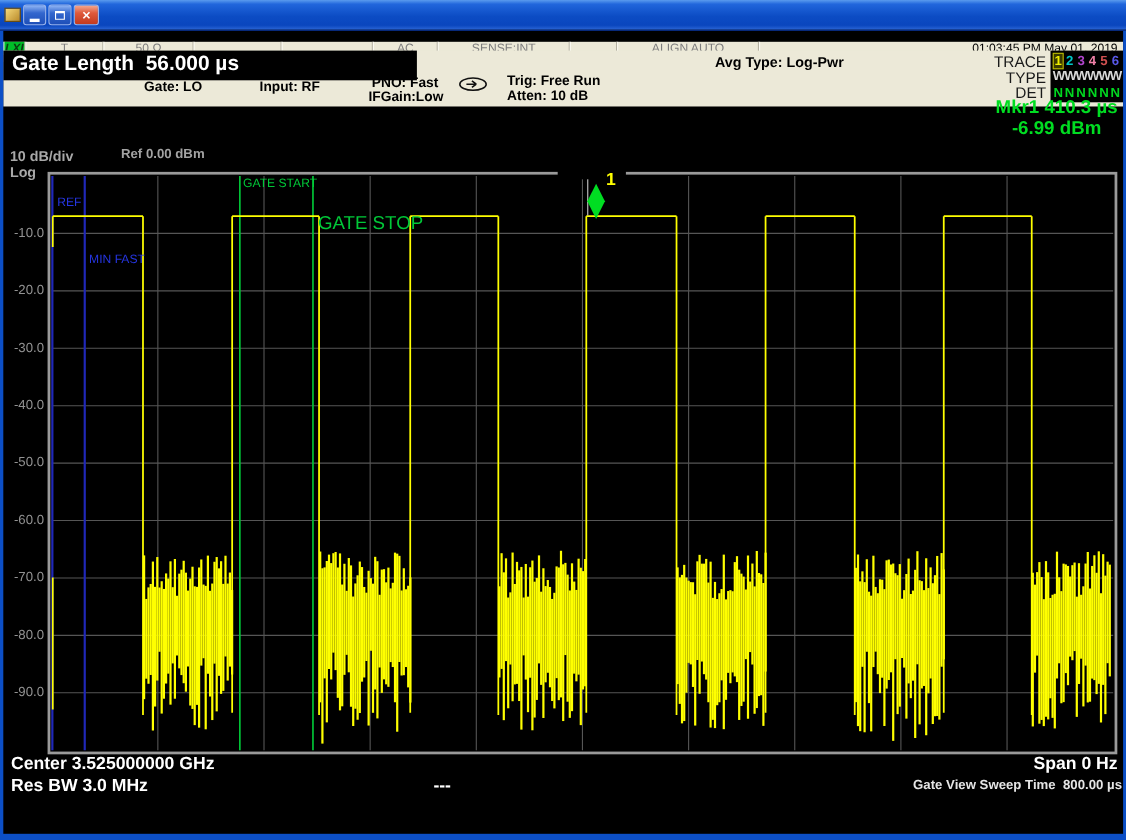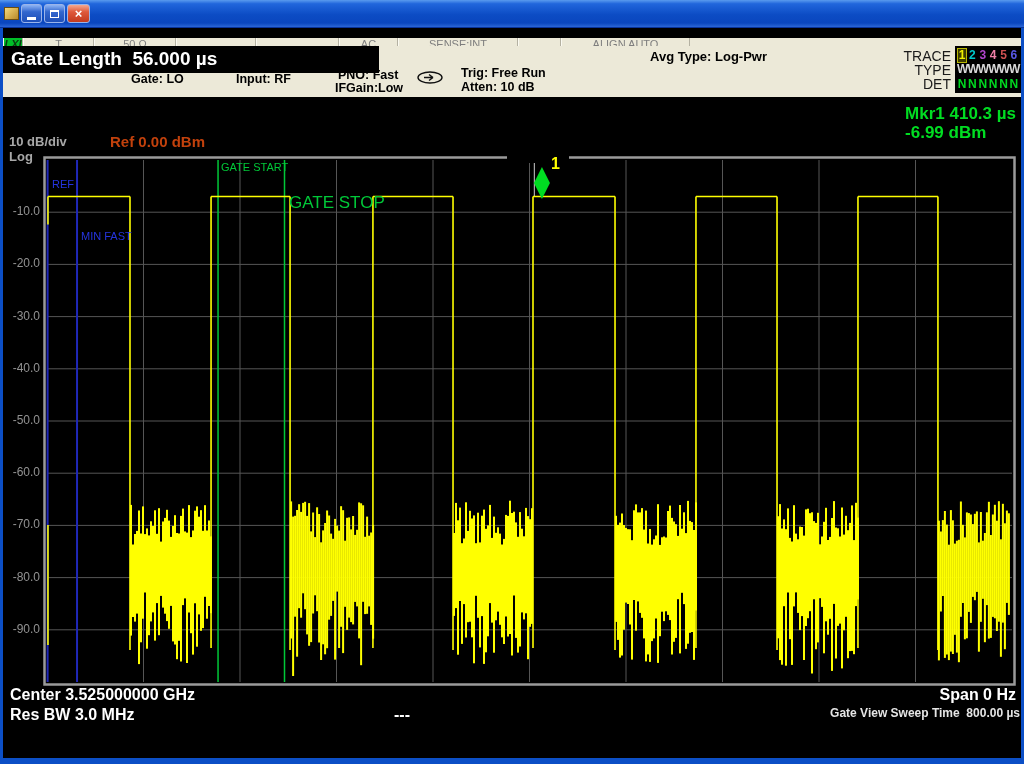--- a/index.html
+++ b/index.html
@@ -69,20 +69,21 @@
         <div class="cell lxi" style="width: 20px;">LXI</div>
         <div class="cell" style="width: 71px;">T</div>
         <div class="cell" style="width: 82px;">50 Ω</div>
         <div class="cell" style="width: 80px;"></div>
         <div class="cell" style="width: 83px;"></div>
         <div class="cell" style="width: 59px;">AC</div>
         <div class="cell" style="width: 120px;">SENSE:INT</div>
         <div class="cell" style="width: 43px;"></div>
         <div class="cell" style="width: 129px;">ALIGN AUTO</div>
       </div>
+    <div class="cell time">01:03:45 PM May 01, 2019</div>
   </div>
 
   <div class="header">
     <div class="banner">Gate Length  56.000 µs</div>
     <div class="hlabel" style="left:128px;top:26px">Gate: LO</div>
     <div class="hlabel" style="left:233px;top:26px">Input: RF</div>
     <div class="hlabel" style="left:335px;top:22px">PNO: Fast</div>
     <div class="hlabel" style="left:332px;top:35px">IFGain:Low</div>
     <div style="position:absolute;left:413px;top:24px">
       <svg width="28" height="13">
@@ -408,28 +409,28 @@
       <rect x="999.9" y="442.3" width="2" height="117.5" fill="#ffff00"></rect>
       <rect x="1001.9" y="406.8" width="2" height="118.8" fill="#ffff00"></rect>
       <rect x="1003.9" y="426.3" width="2" height="125.9" fill="#ffff00"></rect>
       <rect x="1005.9" y="413.6" width="2" height="92.3" fill="#ffff00"></rect>
       <rect x="1007.9" y="416.3" width="2" height="101.6" fill="#ffff00"></rect>
       <line x1="534.325" y1="64" x2="534.325" y2="99" stroke="#cccccc" stroke-width="1"></line>
       <rect x="507" y="58" width="62" height="8" fill="#000"></rect>
       <polygon points="541.924375,70 549.924375,86 541.924375,102 533.924375,86" fill="#00dd22"></polygon>
     </svg>
 
-  <div class="gtext" style="right:8px;top:104px;text-align:left;font-size:17px;line-height:19px;color:#00dd22">
+  <div class="gtext" style="right:8px;top:88px;text-align:center;font-size:17px;line-height:19px;color:#00dd22">
     <div>Mkr1 410.3 µs</div>
     <div>-6.99 dBm</div>
   </div>
 
   <div class="gtext" style="left:9px;top:134px;font-size:13px;color:#a8a8a8">10 dB/div</div>
   <div class="gtext" style="left:9px;top:149px;font-size:13px;color:#a8a8a8">Log</div>
-  <div class="gtext" style="left:110px;top:133px;font-size:15px;color:#c2410c">Ref 0.00 dBm</div>
+  <div class="gtext" style="left:110px;top:133px;font-size:12px;color:#a3a3a3">Ref 0.00 dBm</div>
 
   <div class="gtext" style="left:221px;top:161px;font-size:11px;color:#00c838;font-weight:normal">GATE START</div>
   <div class="gtext" style="left:289px;top:193px;font-size:17px;color:#00c838;font-weight:normal">GATE STOP</div>
   <div class="gtext" style="left:52px;top:178px;font-size:11px;color:#2535e0;font-weight:normal">REF</div>
   <div class="gtext" style="left:81px;top:230px;font-size:11px;color:#2535e0;font-weight:normal">MIN FAST</div>
   <div class="gtext" style="left:551px;top:155px;font-size:16px;color:#ffff00">1</div>
 
   <div id="ylabels">
       <div class="ylab" style="top: 204.2px;">-10.0</div>
       <div class="ylab" style="top: 256.4px;">-20.0</div>

